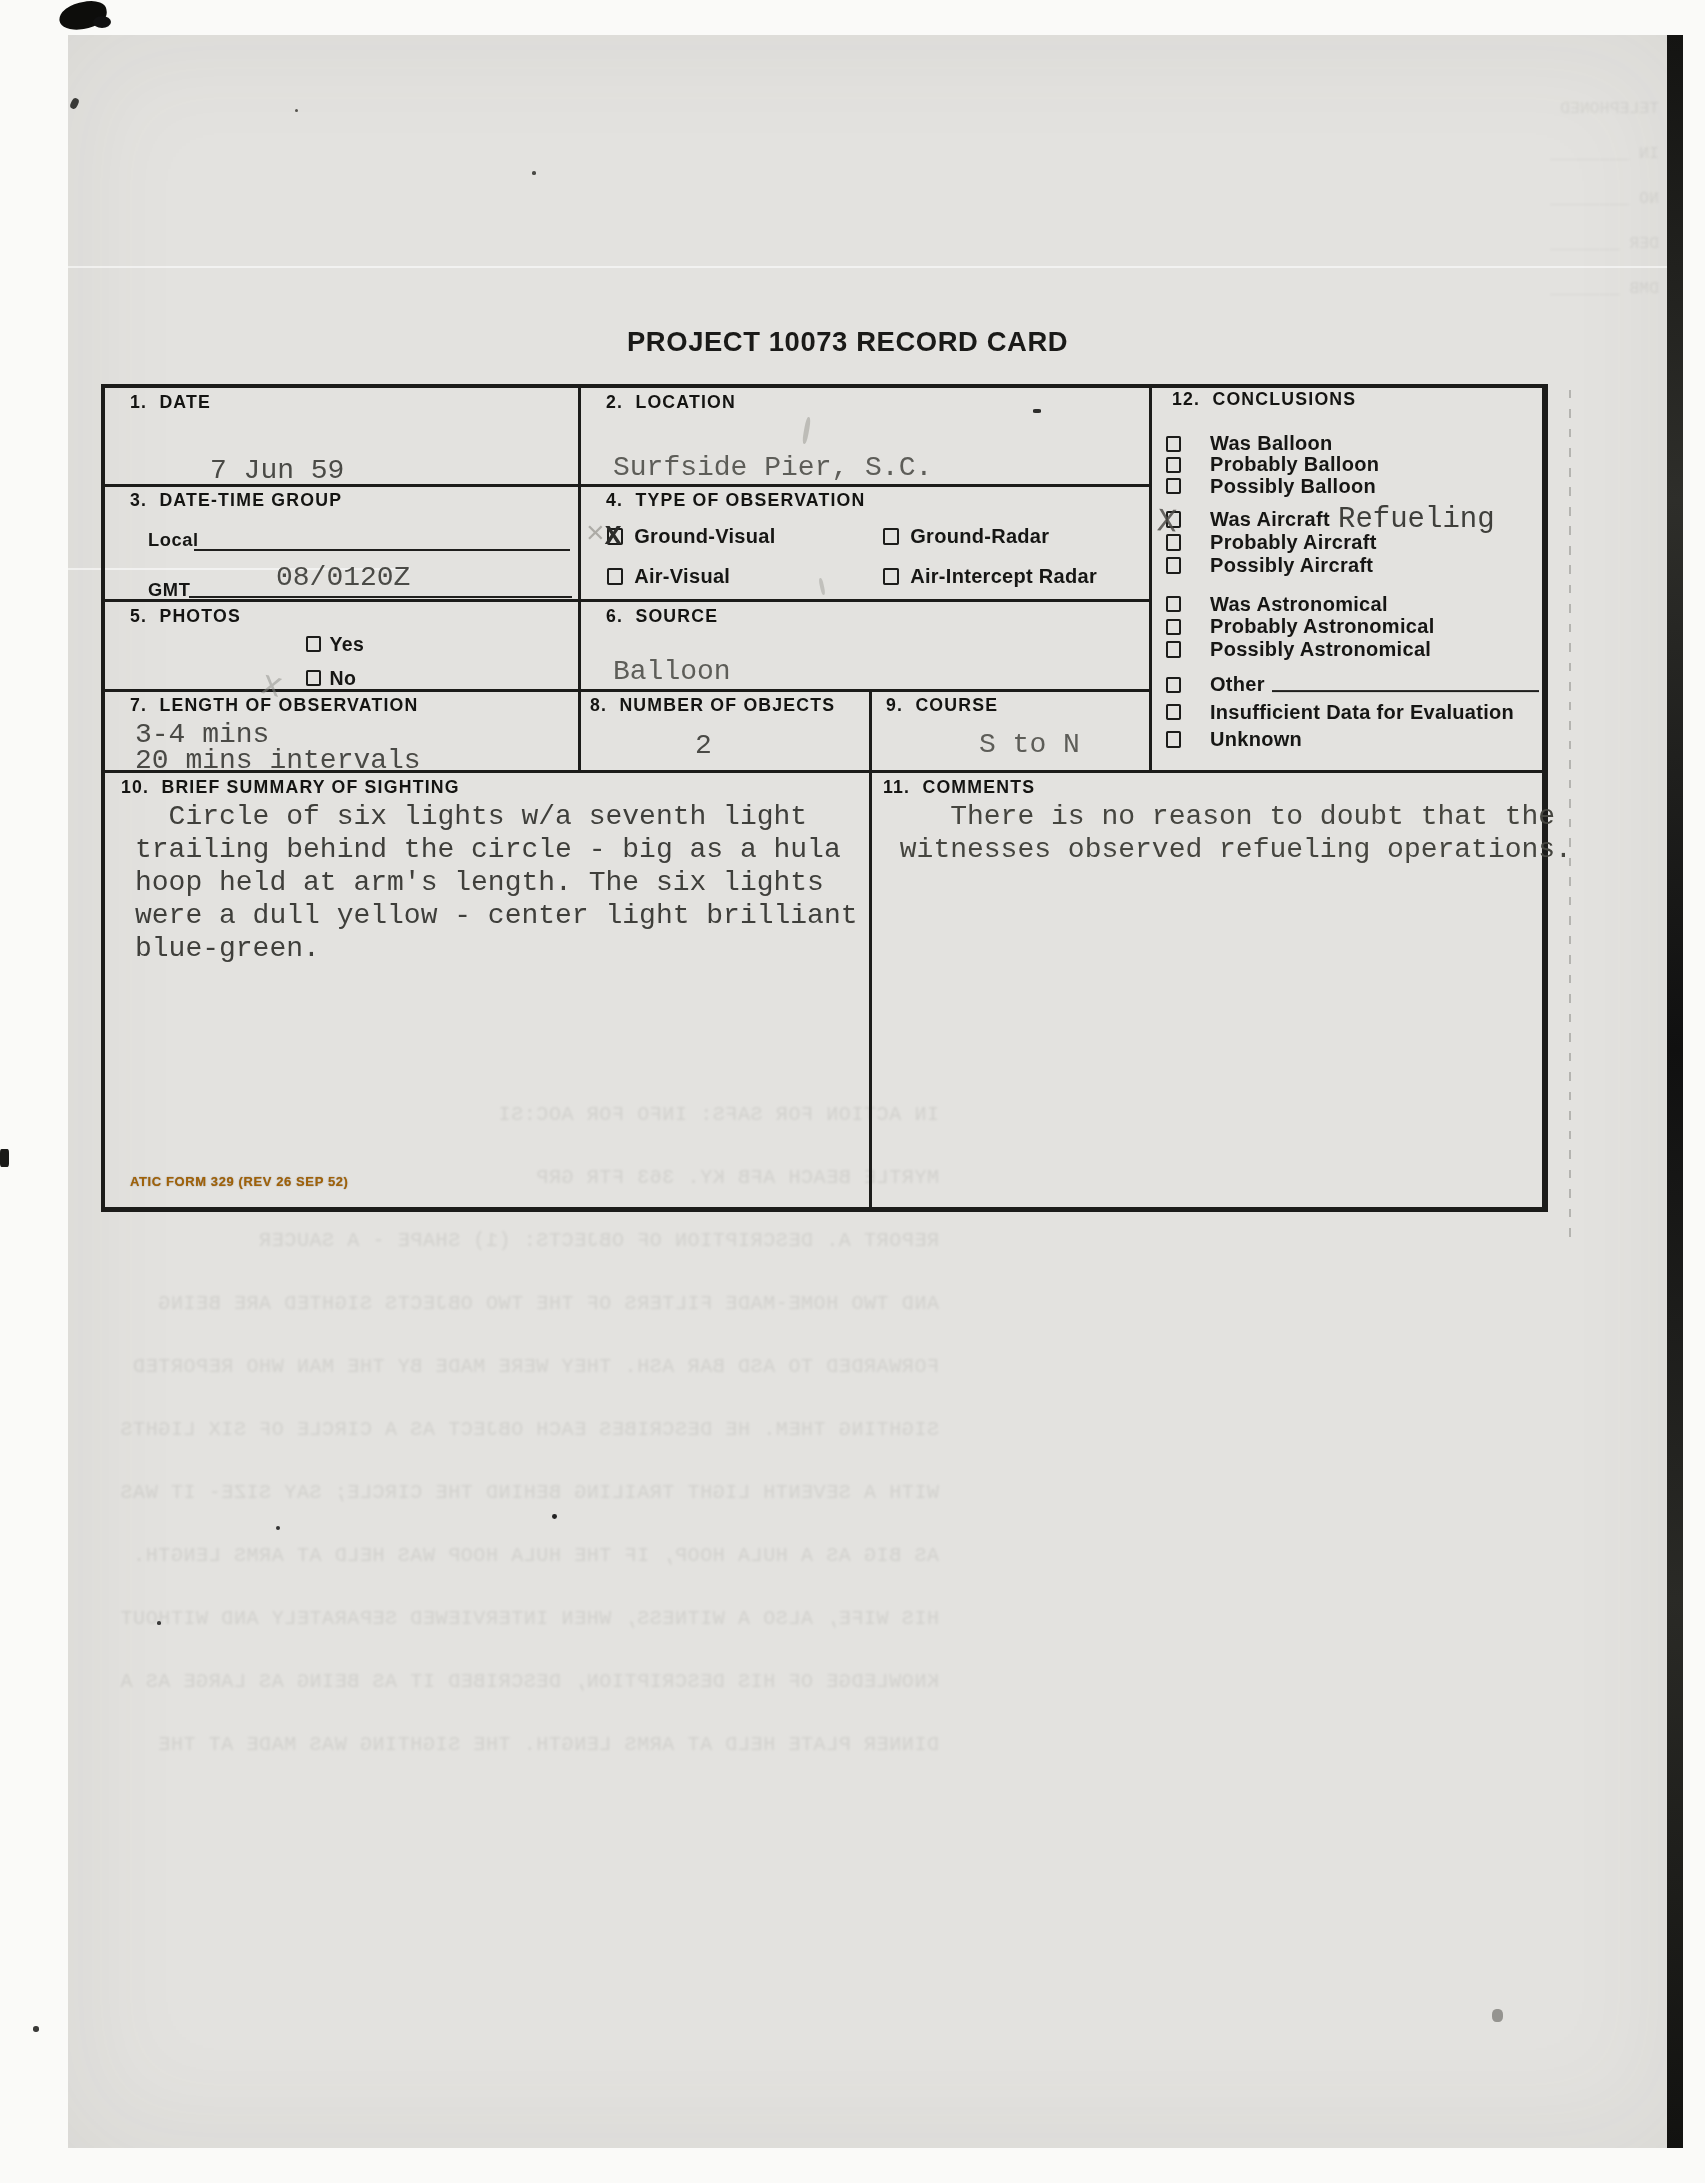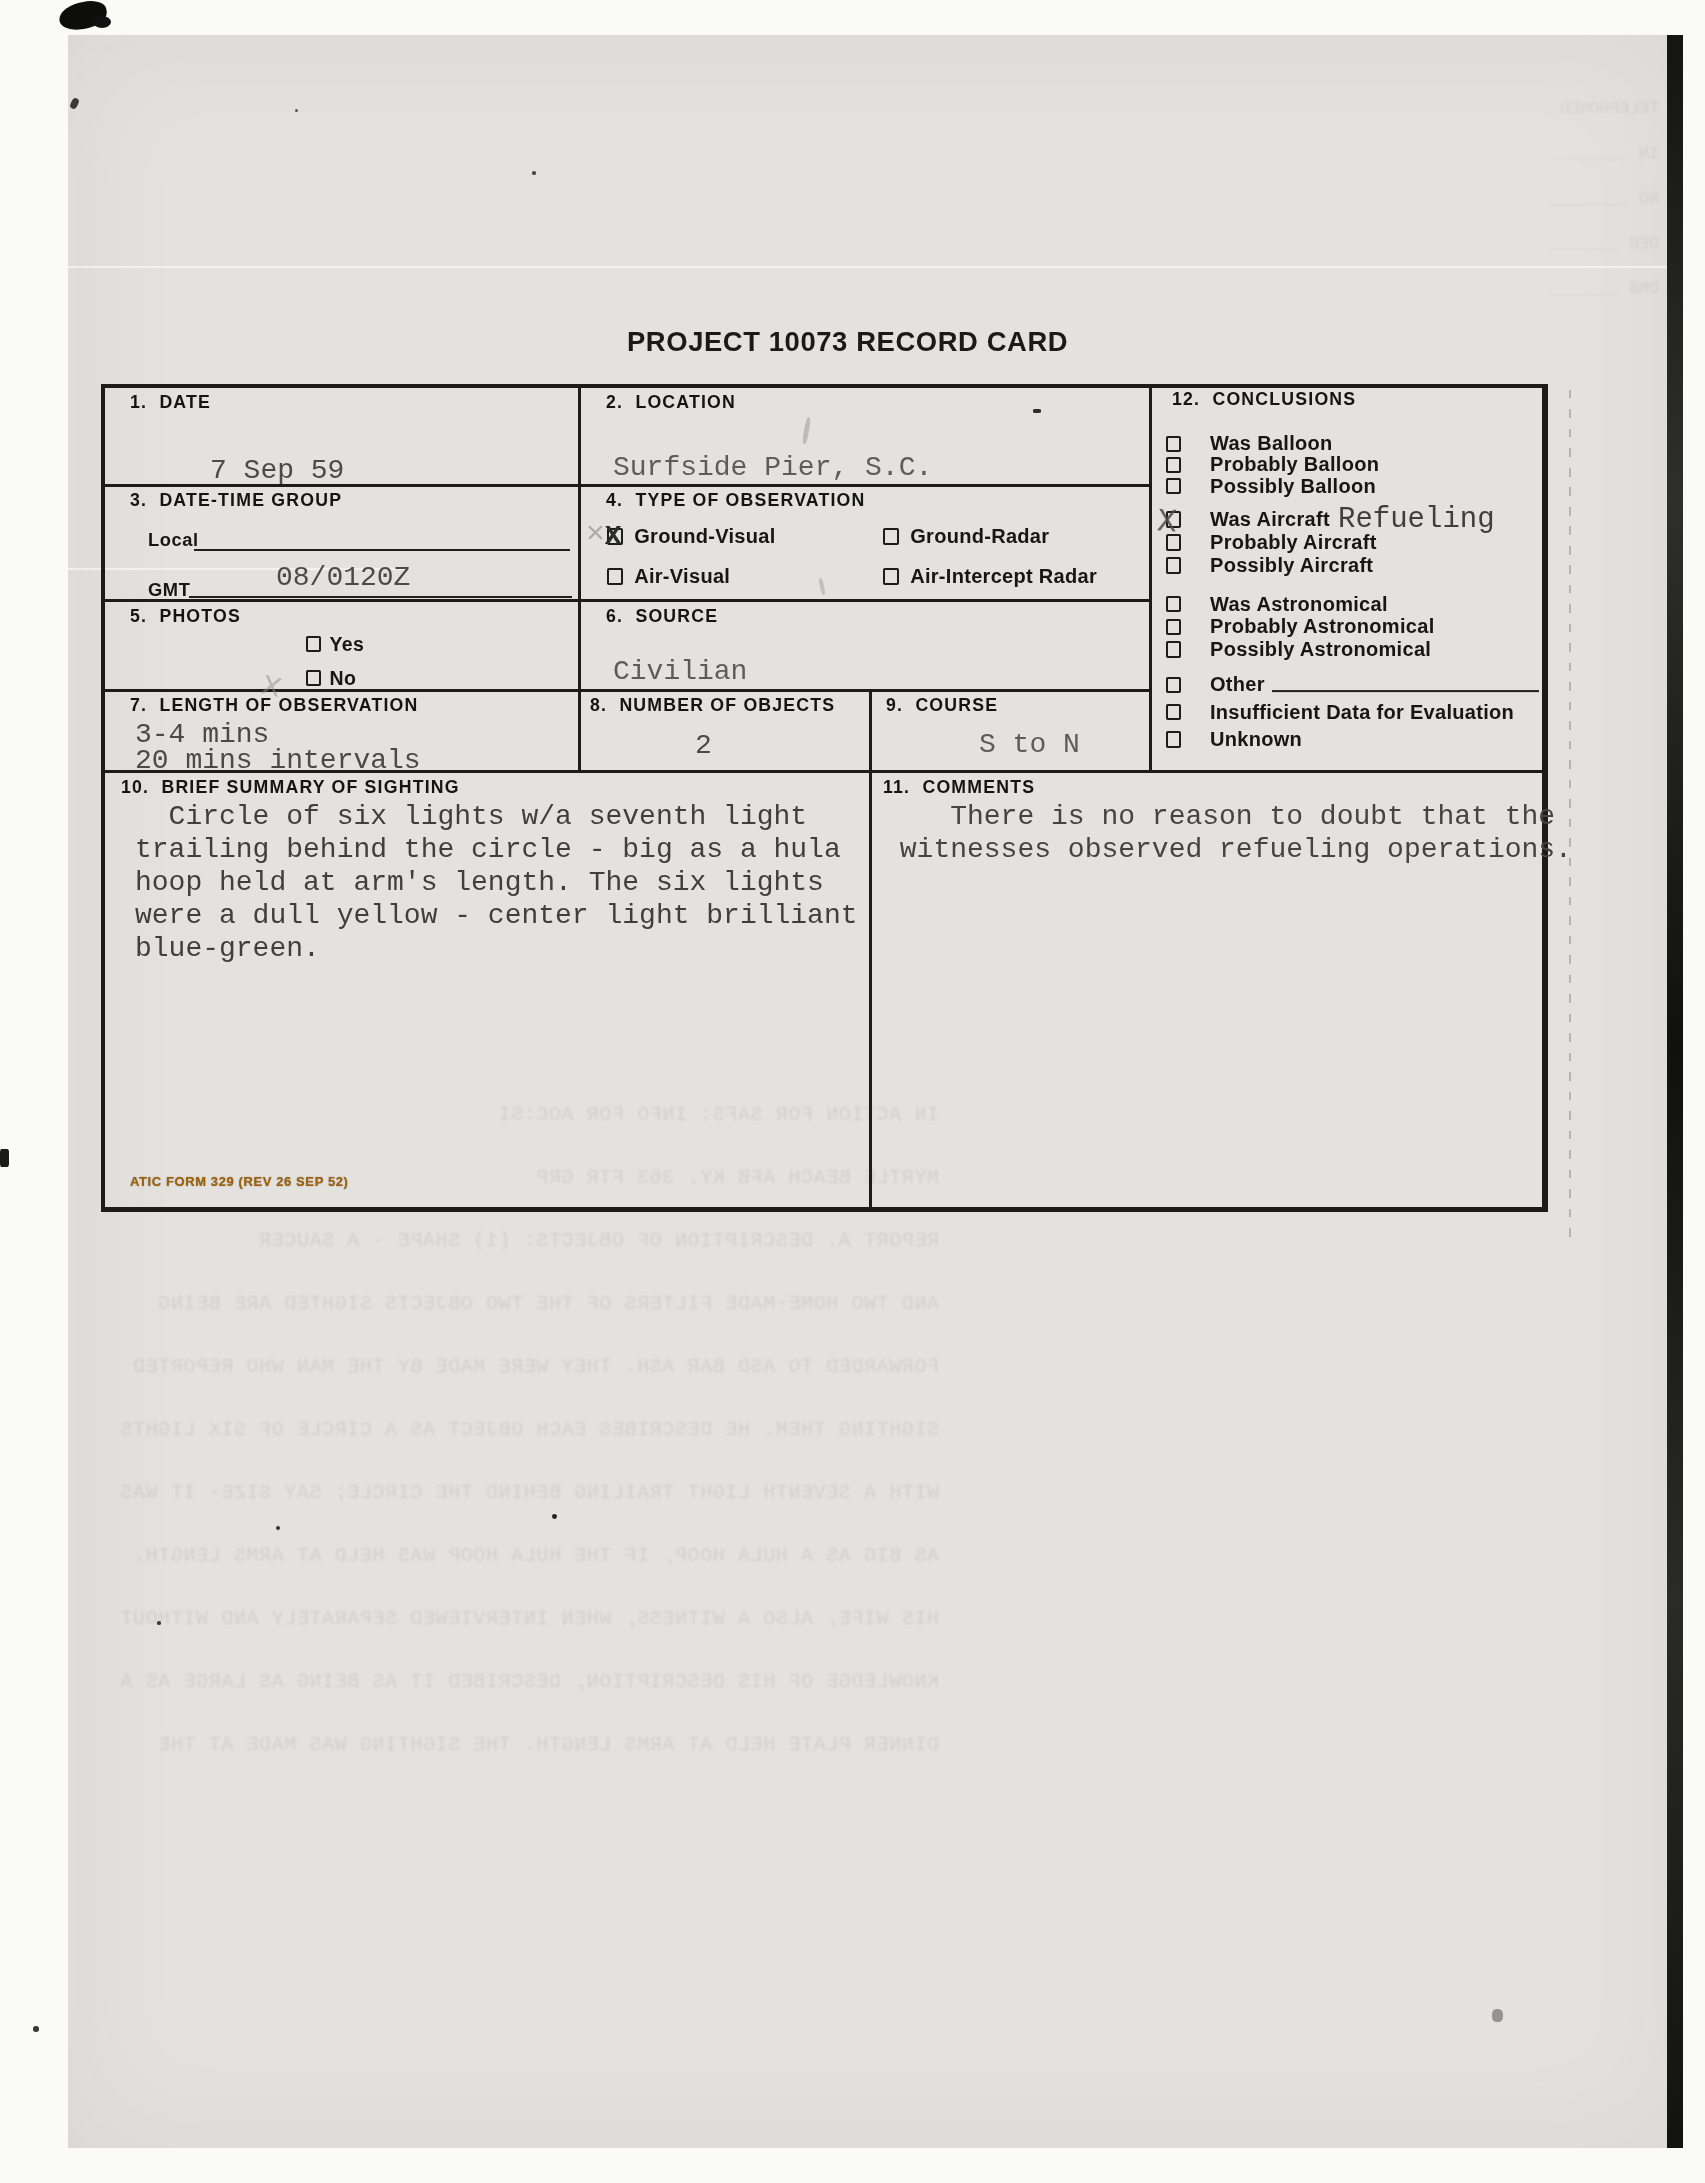--- a/index.html
+++ b/index.html
@@ -99,21 +99,21 @@
   <div class="h" style="left:130px;top:490px;">3.  DATE-TIME GROUP</div>
   <div class="h" style="left:606px;top:490px;">4.  TYPE OF OBSERVATION</div>
   <div class="h" style="left:130px;top:606px;">5.  PHOTOS</div>
   <div class="h" style="left:606px;top:606px;">6.  SOURCE</div>
   <div class="h" style="left:130px;top:695px;">7.  LENGTH OF OBSERVATION</div>
   <div class="h" style="left:590px;top:695px;">8.  NUMBER OF OBJECTS</div>
   <div class="h" style="left:886px;top:695px;">9.  COURSE</div>
   <div class="h" style="left:121px;top:777px;">10.  BRIEF SUMMARY OF SIGHTING</div>
   <div class="h" style="left:883px;top:777px;">11.  COMMENTS</div>
 
-  <div class="tw" style="left:210px;top:454px;">7 Sep 59</div>
+  <div class="tw" style="left:210px;top:454px;">7 Jun 59</div>
   <div class="tw light" style="left:613px;top:451px;">Surfside Pier, S.C.</div>
 
   <div class="form-label" style="left:148px;top:529px;">Local</div>
   <div class="uline-field" style="left:194px;top:549px;width:376px;"></div>
   <div class="form-label" style="left:148px;top:579px;">GMT</div>
   <div class="tw" style="left:276px;top:561px;">08/0120Z</div>
   <div class="uline-field" style="left:189px;top:596px;width:383px;"></div>
 
   <div id="obs-grid">
 
@@ -141,21 +141,21 @@
         <span class="cb" style="width:11px;height:12.2px;margin-right:8.5px;"></span>
         <span class="opt-label">Yes</span>
       </div>
       <div class="opt">
         <span class="cb" style="width:11px;height:12.2px;margin-right:8.5px;"></span>
         <span class="opt-label">No</span>
       </div>
     </div>
   <div class="faintx"></div>
 
-  <div class="tw light" style="left:613px;top:655px;">Civilian</div>
+  <div class="tw light" style="left:613px;top:655px;">Balloon</div>
   <div class="tw" style="left:135px;top:722px;line-height:25.6px;">3-4 mins
 20 mins intervals</div>
   <div class="tw" style="left:695px;top:729px;">2</div>
   <div class="tw light" style="left:979px;top:728px;">S to N</div>
 
   <div class="tw" style="left:135px;top:800px;color:#3f3f3b;">  Circle of six lights w/a seventh light
 trailing behind the circle - big as a hula
 hoop held at arm's length. The six lights
 were a dull yellow - center light brilliant
 blue-green.</div>

